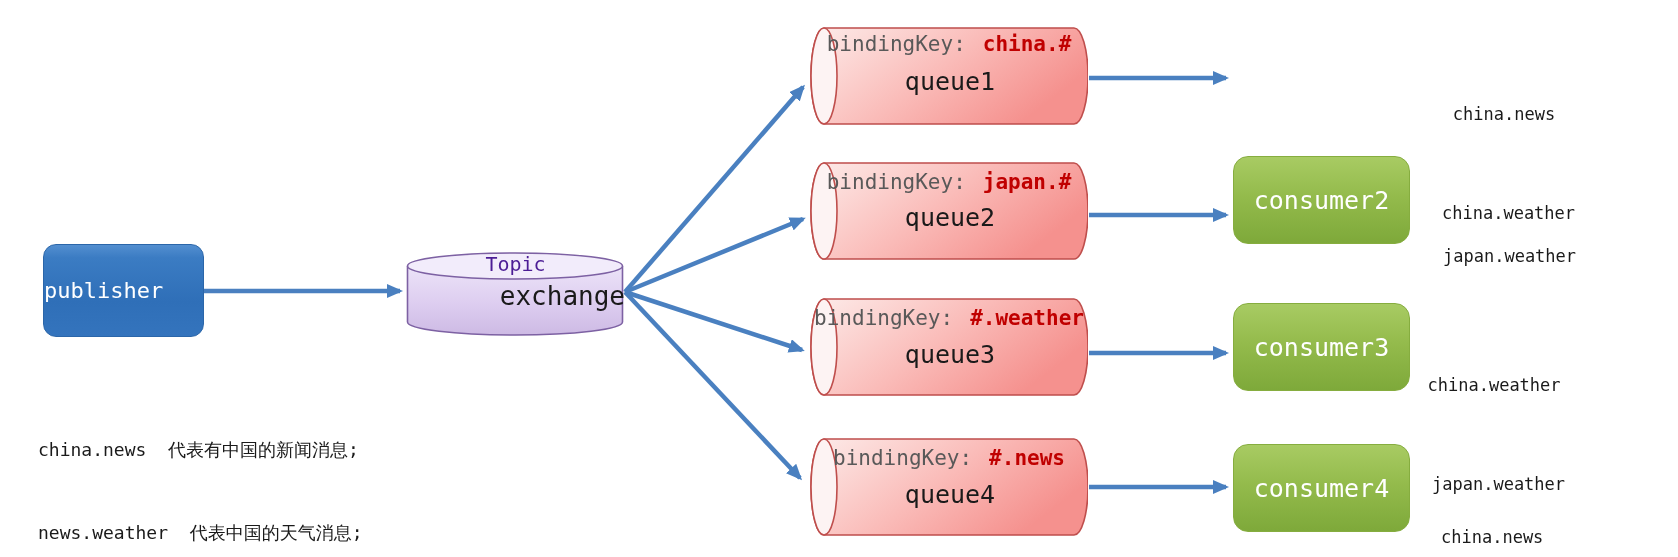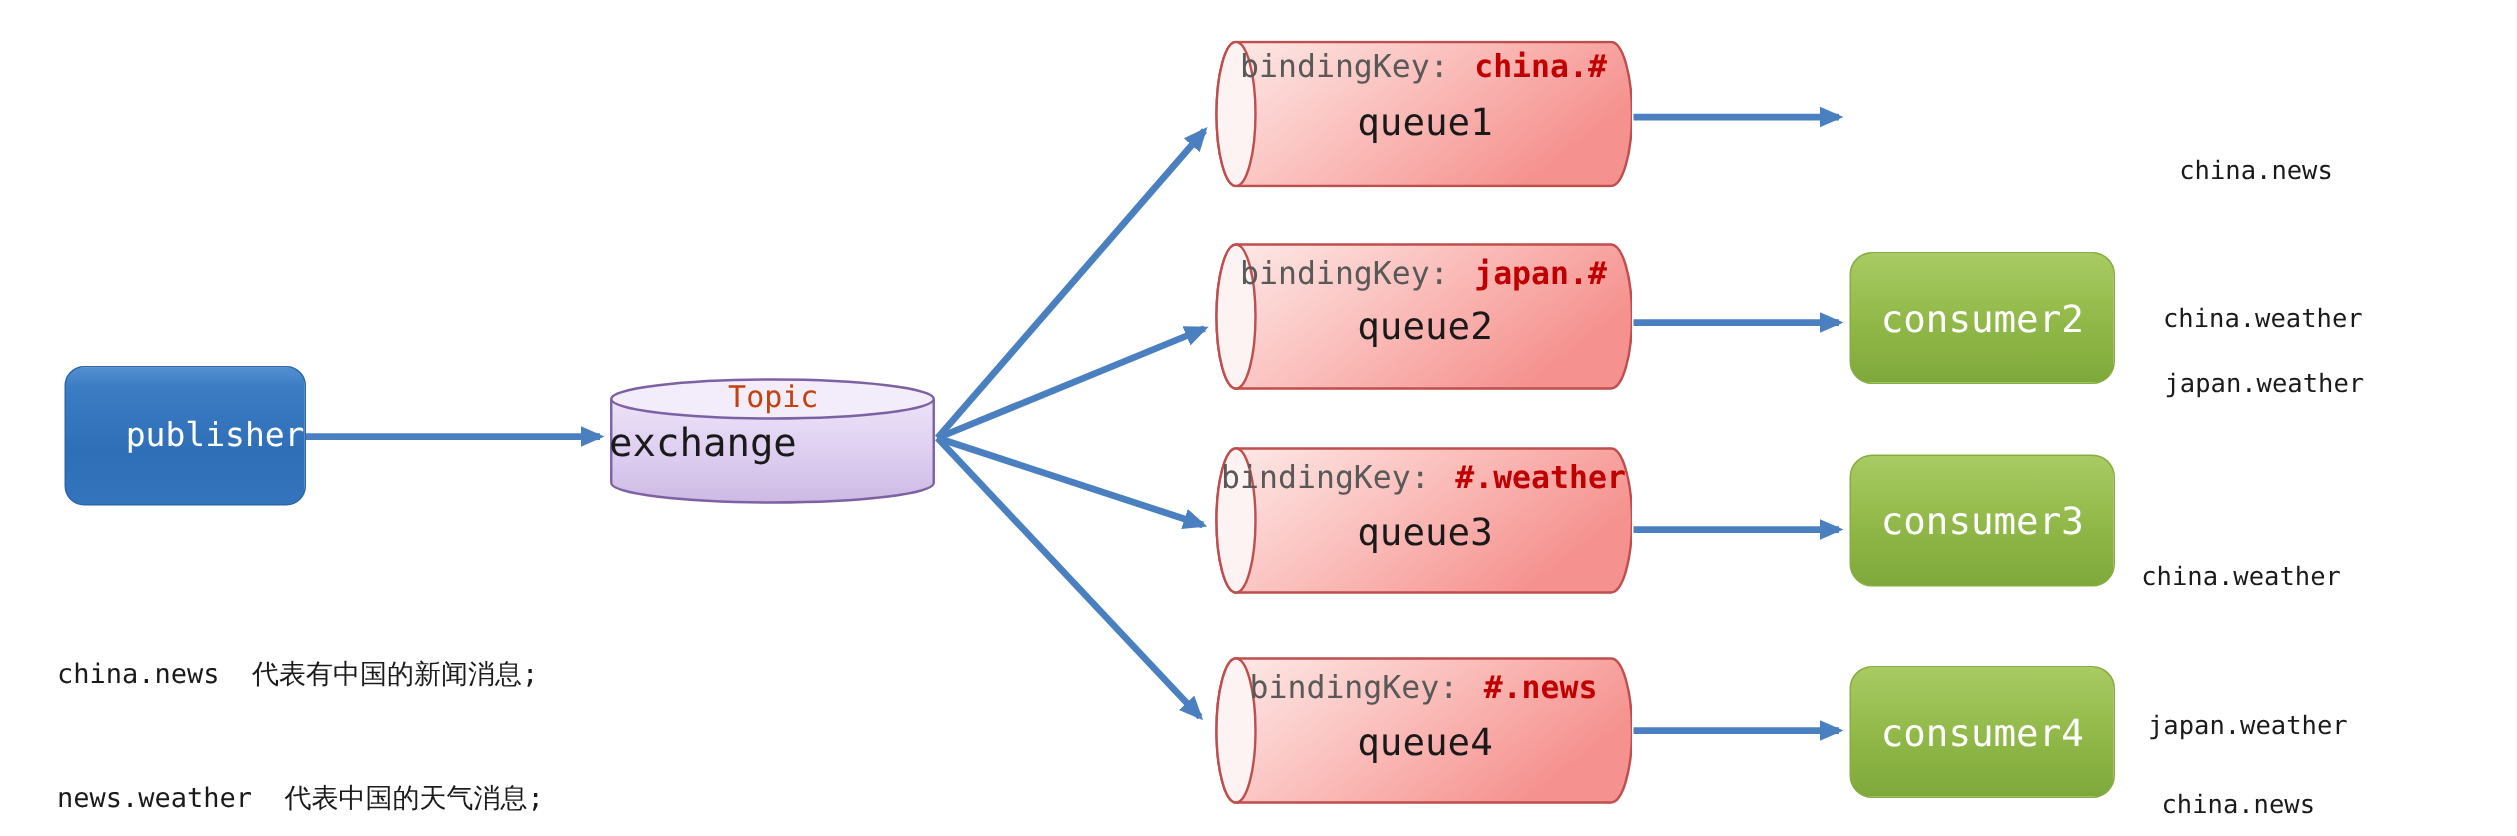--- a/index.html
+++ b/index.html
@@ -7,32 +7,32 @@
     position:relative;width:1678px;height:557px;background:#ffffff;overflow:hidden;
     font-family:"DejaVu Sans Mono","DejaVu Sans",monospace;
   }
   .arrows{position:absolute;left:0;top:0;width:1678px;height:557px;pointer-events:none;}
 
   
   .publisher{
     position:absolute;left:43px;top:244px;width:159px;height:91px;
     background:linear-gradient(180deg,#538fd0 0%,#3b7cc3 14%,#2f6fb8 62%,#3474bd 100%);
     border:1px solid #2b66a9;border-radius:13px;
-    display:flex;align-items:center;justify-content:flex-end;
+    display:flex;align-items:center;justify-content:flex-start;
     color:#ffffff;font-size:22px;
   }
 
   
   .exchange-svg{position:absolute;left:406px;top:252px;}
   .exchange-type{
     position:absolute;left:406px;top:254px;width:219px;text-align:center;
-    font-size:20px;line-height:20px;color:#c2410c;
+    font-size:20px;line-height:20px;color:#4c1d95;
   }
   .exchange-name{
-    position:absolute;left:406px;top:283px;width:219px;text-align:left;
+    position:absolute;left:406px;top:283px;width:219px;text-align:right;
     font-size:26px;line-height:26px;color:#1a1a1a;
   }
 
   
   .queue-svg{position:absolute;left:810px;}
   .qkey{
     position:absolute;left:810px;width:278px;
     display:flex;justify-content:center;gap:17px;
     font-size:21px;line-height:22px;
   }
@@ -168,21 +168,21 @@
       </defs>
     <path d="M14,1 L264,1 A14,48 0 0 1 264,97 L14,97 A13,48 0 0 1 14,1 Z" fill="url(#qg3)" stroke="#bf4e4c" stroke-width="1.6"></path>
     <ellipse cx="14" cy="49" rx="13" ry="48" fill="#fdf3f3" stroke="#bf4e4c" stroke-width="1.6"></ellipse>
   </svg>
   <div class="qkey" style="top:447px">
     <span class="k">bindingKey:</span>
       <span class="v">#.news</span>
   </div>
   <div class="qname" style="top:482px">queue4</div>
 
-  <div class="consumer" style="top:168px">
+  <div class="consumer" style="top:156px">
       <span>consumer2</span>
     </div>
   <div class="consumer" style="top:303px">
       <span>consumer3</span>
     </div>
   <div class="consumer" style="top:444px">
       <span>consumer4</span>
     </div>
 
   <div class="msgs" style="left:1433px;top:32px">

